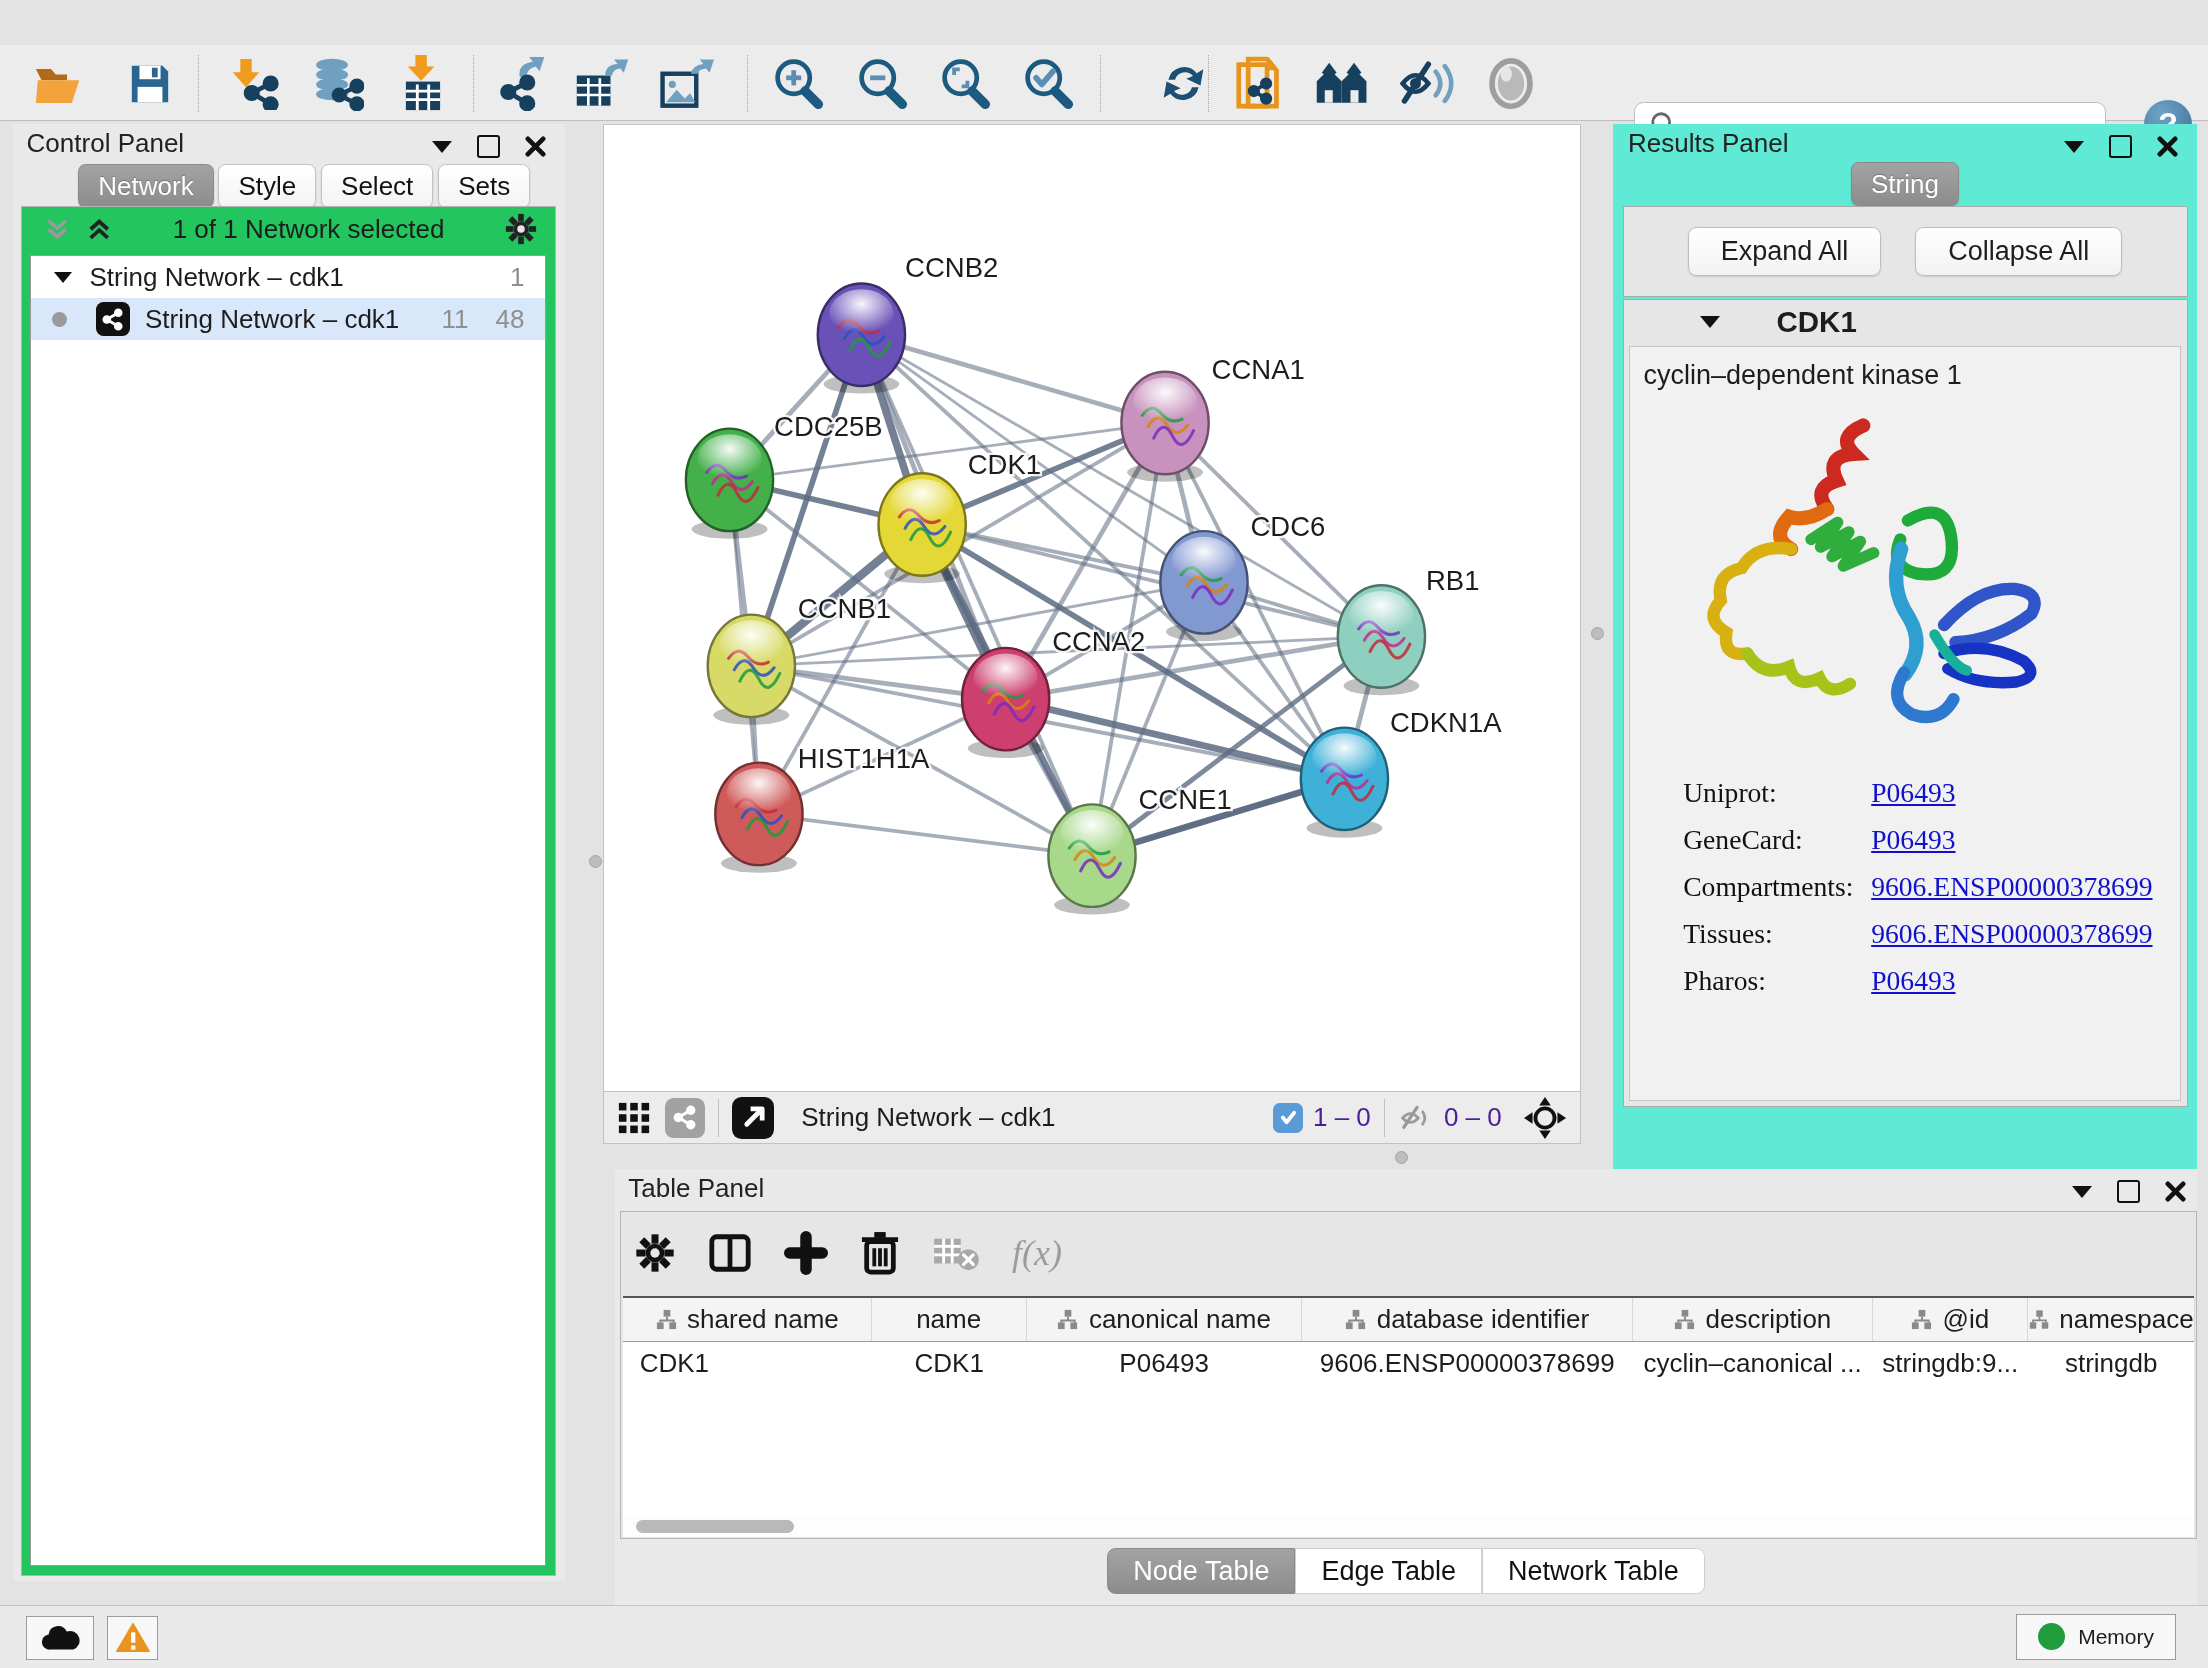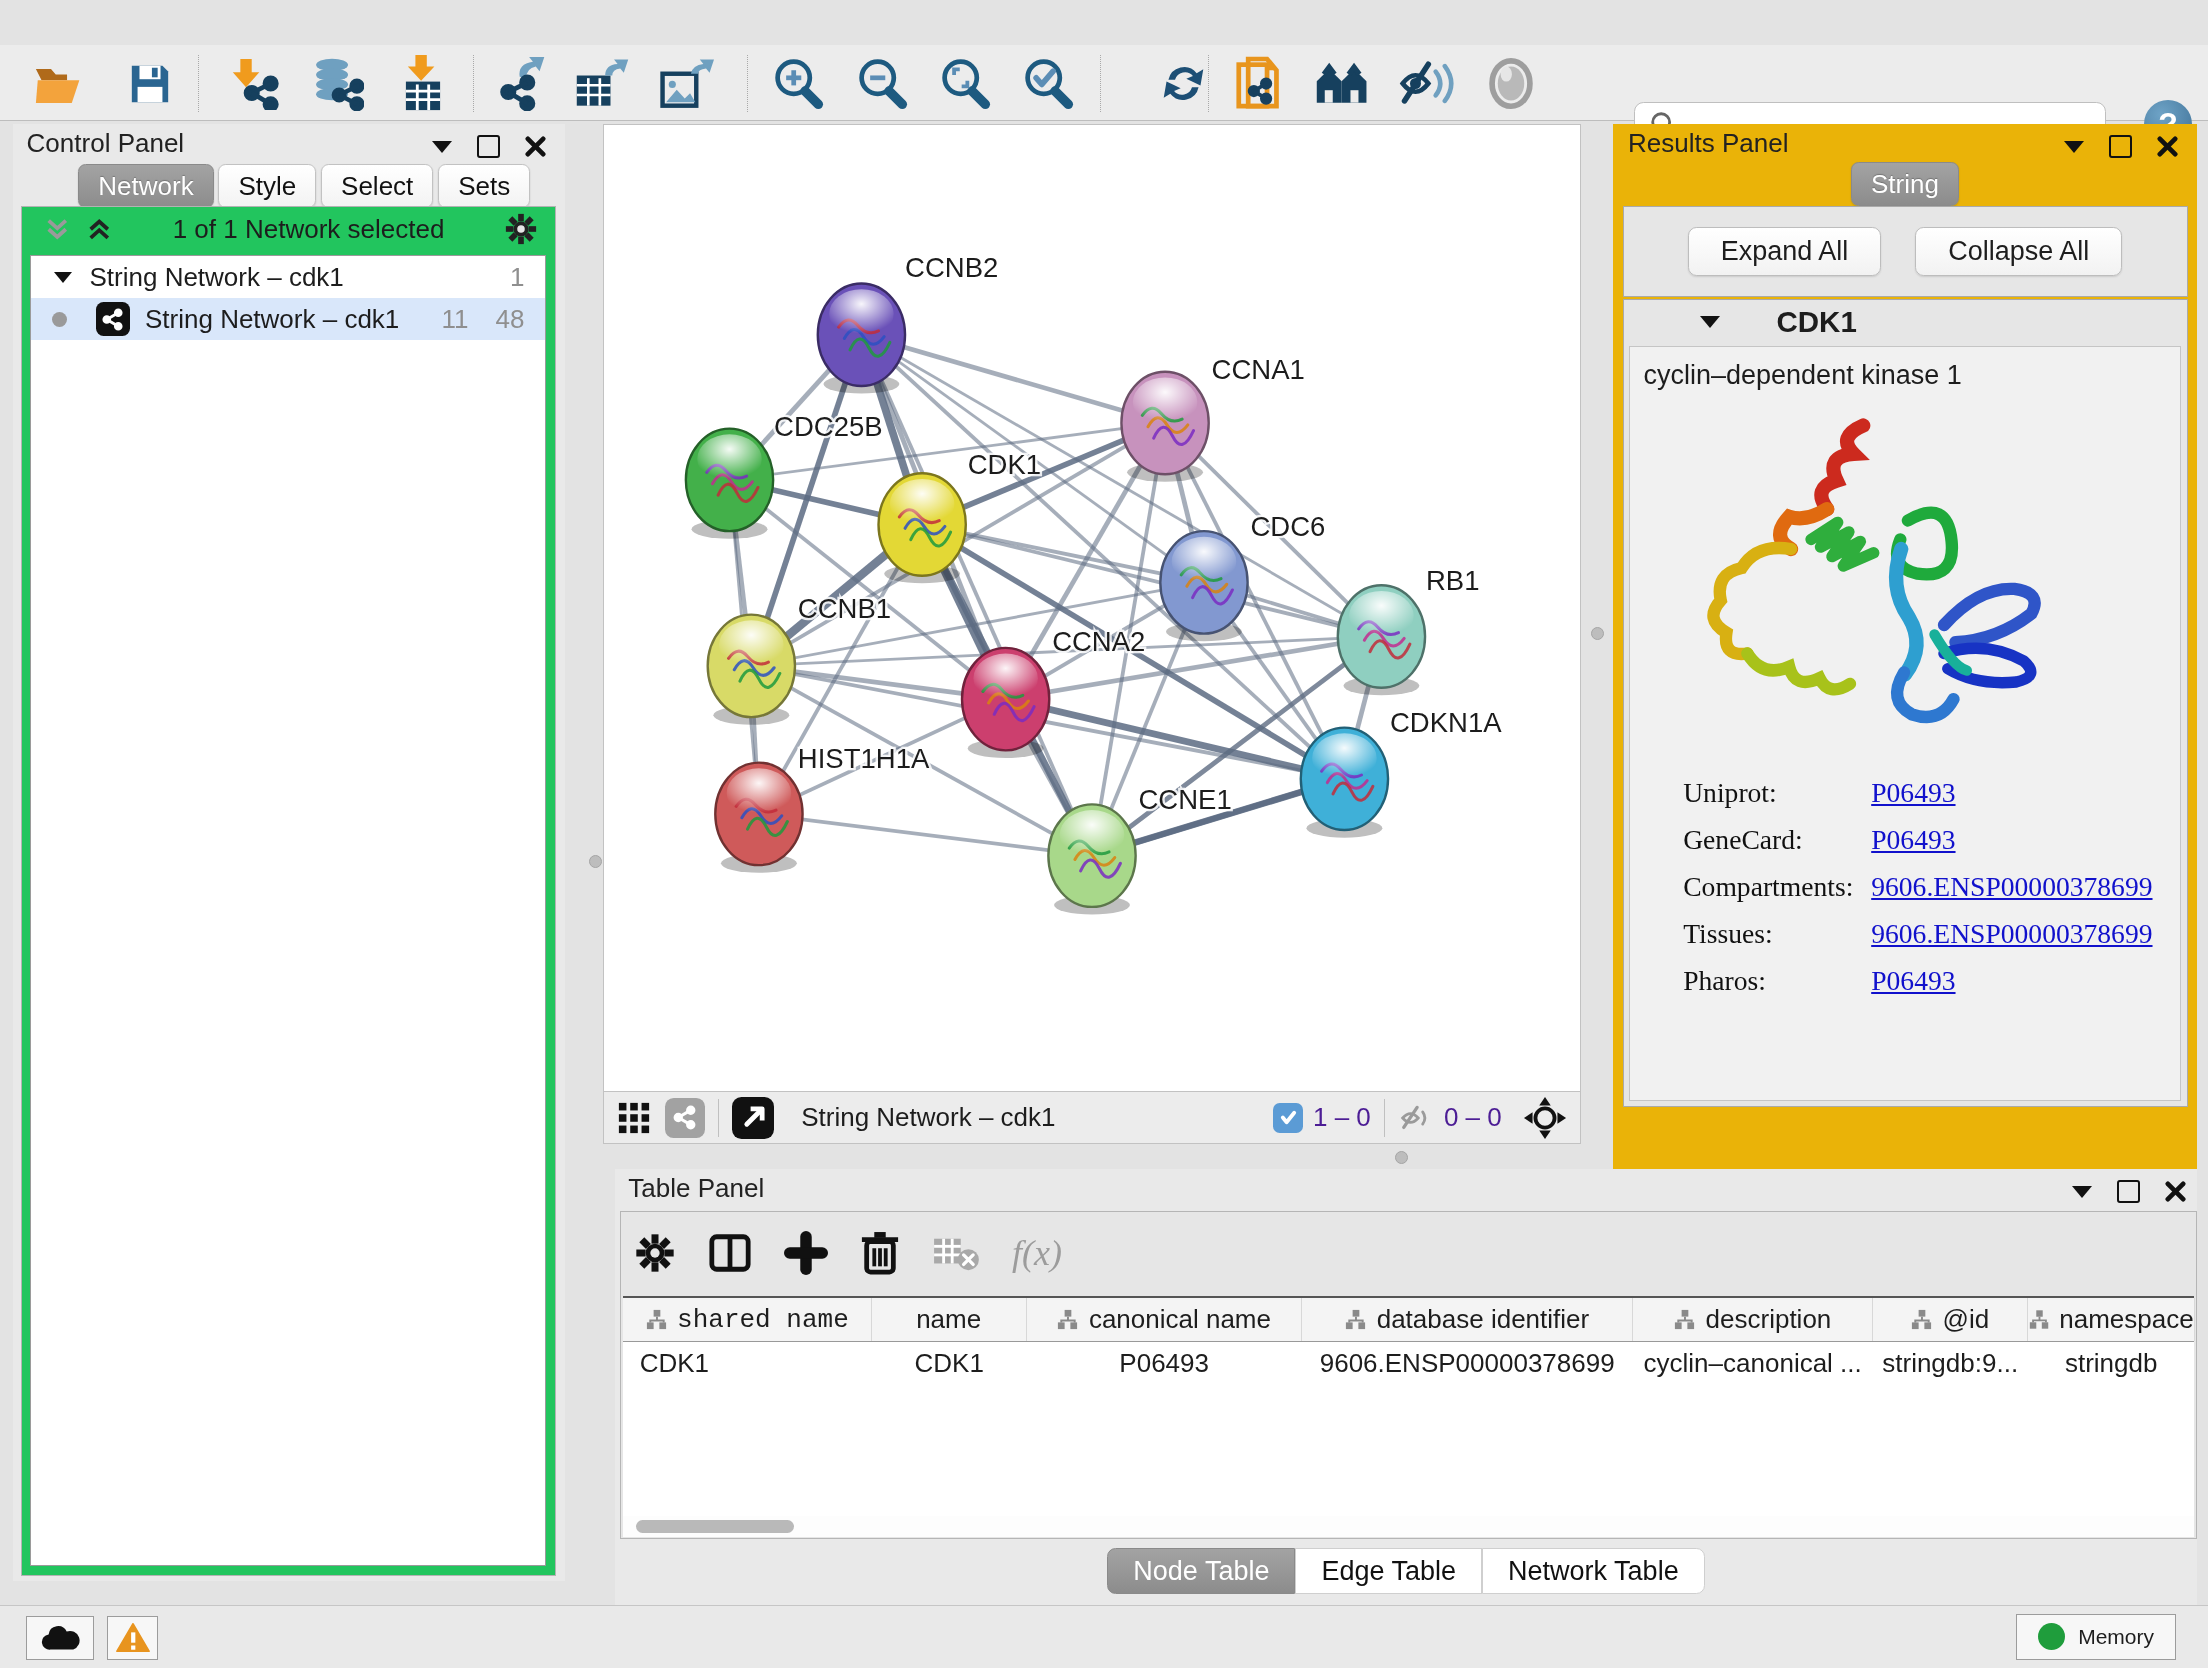--- a/index.html
+++ b/index.html
@@ -41,21 +41,21 @@
   .sharebox{width:34px;height:34px;background:#111;border-radius:7.6px;display:flex;align-items:center;justify-content:center;}
 
   
   .netview{position:absolute;left:603px;top:124px;width:978px;height:968px;background:#fff;border:1px solid #c2c2c2;box-sizing:border-box;}
   .netstatus{position:absolute;left:603px;top:1092px;width:978px;height:52px;background:#ececec;border:1px solid #c2c2c2;border-top:none;box-sizing:border-box;display:flex;align-items:center;font-size:26px;}
   .nssep{width:0;height:38px;border-left:1px solid #c0c0c0;margin:0 13.3px;}
   .graycnt{color:#4c1d95;margin-left:9.5px;}
   .grip{position:absolute;width:11.4px;height:11.4px;border-radius:50%;background:#bdbdbd;border:1px solid #a5a5a5;}
 
   
-  .results-panel{position:absolute;left:1613px;top:124px;width:584px;height:1482px;background:#eab308;}
+  .results-panel{position:absolute;left:1613px;top:124px;width:584px;height:1482px;background:#5eead4;}
   .rp-tab{position:absolute;left:0;right:0;top:38px;text-align:center;}
   .rp-boxA{position:absolute;left:9.5px;top:82px;width:565px;height:91px;border:1px solid #aaa;background:#e6e6e6;box-sizing:border-box;display:flex;align-items:center;justify-content:center;gap:34px;}
   .btn{border:1px solid #bdbdbd;background:linear-gradient(#ffffff,#f2f2f2);border-radius:8.6px;font-size:27px;padding:7.6px 32px;box-shadow:0 1px 1.9px rgba(0,0,0,.12);}
   .rp-boxB{position:absolute;left:9.5px;top:175px;width:565px;height:808px;border:1px solid #aaa;background:#e6e6e6;box-sizing:border-box;}
   .rp-genehead{height:44px;display:flex;align-items:center;gap:57px;padding-left:76px;}
   .rp-genehead .gname{font-weight:bold;font-size:29.5px;}
   .rp-content{position:absolute;left:5.7px;top:46px;width:552px;height:755px;background:#f1f1f1;border:1px solid #c5c5c5;box-sizing:border-box;}
   .rp-desc{font-size:27px;padding:13.3px 0 0 13.3px;}
   .crosslinks{font-family:"Liberation Serif",serif;}
   .crosslinks h3{font-size:29.5px;margin:0 0 7.6px 34px;font-weight:bold;color:#000;}
@@ -712,21 +712,21 @@
             <circle cx="38" cy="28" r="11" fill="#a9a9a9"></circle>
             <g stroke="#fff" stroke-width="3.5" stroke-linecap="round">
               <line x1="33" y1="23" x2="43" y2="33"></line>
               <line x1="43" y1="23" x2="33" y2="33"></line>
             </g>
           </svg>
         <span class="fx">f(x)</span>
       </div>
       <div class="grid-table">
         <div class="thead" id="thead">
-            <div class="th" style="width: 249px; flex: 0 0 249px; font-family: Liberation Mono, monospace;">
+            <div class="th" style="width: 249px; flex: 0 0 249px;">
               <svg width="23" height="23" viewBox="0 0 24 24">
                 <g fill="#8a8a8a">
                   <rect x="9" y="2" width="7" height="7"></rect>
                   <rect x="2" y="15" width="7" height="7"></rect>
                   <rect x="15" y="15" width="7" height="7"></rect>
                 </g>
                 <g stroke="#8a8a8a" stroke-width="2" fill="none">
                   <path d="M12.5 9 v4 M5.5 15 v-2 h14 v2"></path>
                 </g>
               </svg>

